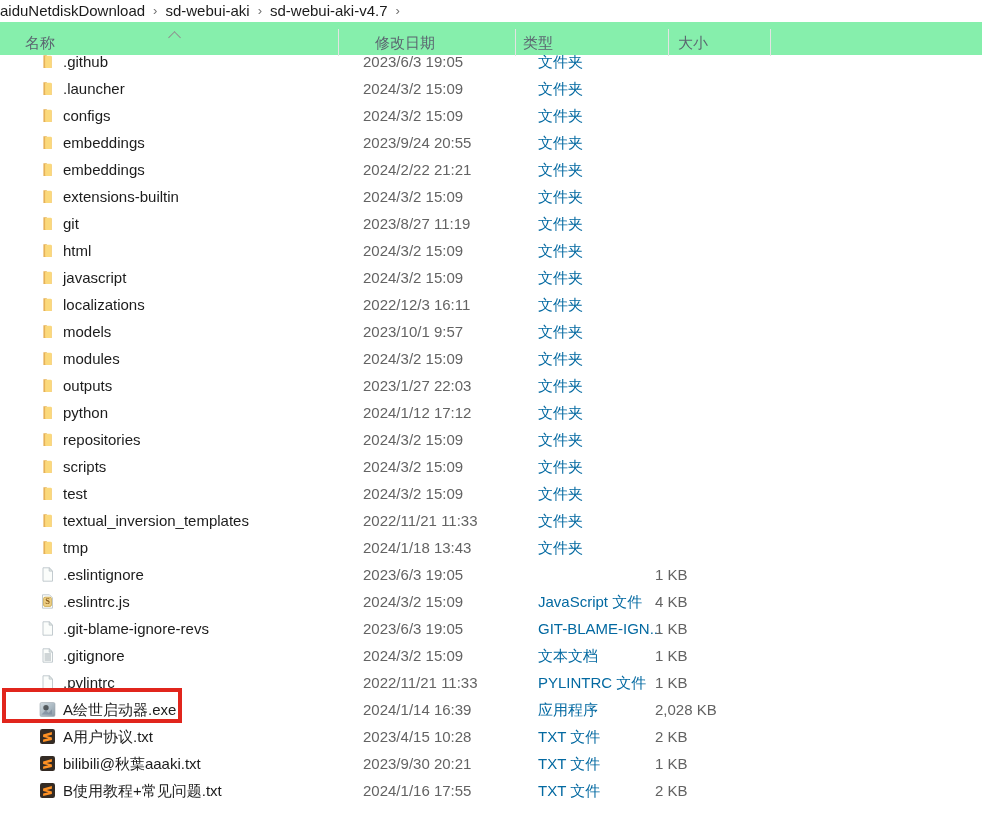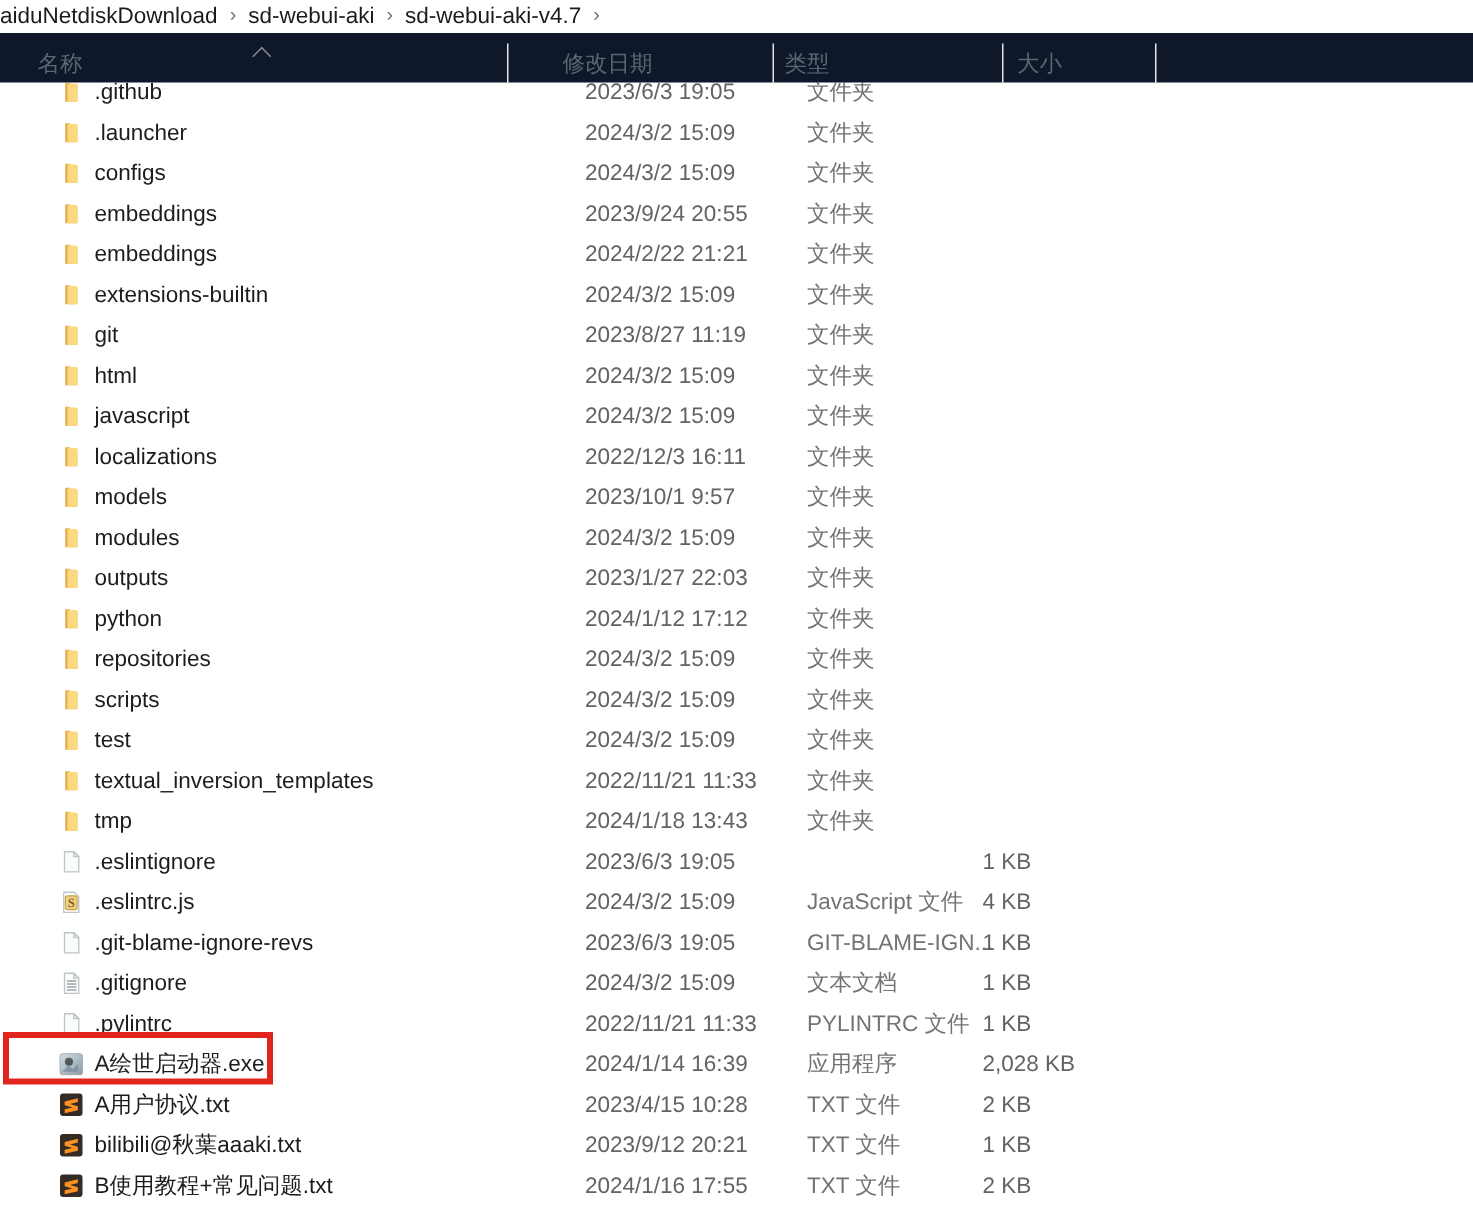--- a/index.html
+++ b/index.html
@@ -10,39 +10,39 @@
   
   .breadcrumb { position:absolute; top:0; left:0; width:982px; height:22px;
     line-height:21px; font-size:15px; color:#1b1b1b; white-space:nowrap;
     border-bottom:1px solid #ececec; overflow:hidden; }
   .crumb { display:inline-block; color:#1b1b1b; cursor:default; }
   .crumb-sep { display:inline-block; color:#707070; font-size:13px; margin:0 8px;
     transform:translateY(-1px); }
 
   
   .colheaders { position:absolute; top:22px; left:0; width:982px; height:33px;
-    background:#0f172a; z-index:3;text-decoration:underline; }
+    background:#86efac; z-index:3;text-decoration:underline; }
   .hcell { position:absolute; top:9px; height:23px; line-height:23px;
     font-size:15px; color:#5b6670; white-space:nowrap; cursor:default; }
   .hc-0 { left:25px; } .hc-1 { left:348px;margin-left:27px; } .hc-2 { left:523px; } .hc-3 { left:678px; }
   .hsep { position:absolute; top:7px; height:27px; width:1px; background:#e3e3e3; }
   .hs-0 { left:338px; } .hs-1 { left:515px; } .hs-2 { left:668px; } .hs-3 { left:770px; }
   .sortcaret { position:absolute; left:170px; top:11px; width:8px; height:8px;
     border-left:1.3px solid #8f8f8f; border-top:1.3px solid #8f8f8f;
     transform:rotate(45deg); background:transparent; }
 
   
   .viewport { position:absolute; top:55px; left:3px; width:982px; bottom:0; overflow:hidden;padding-left:12px; }
   .rows { position:relative; top:-7px; }
   .row { position:relative; height:27px; line-height:27px; font-size:15px; width:982px; }
   .row .icon { position:absolute; left:24px; top:5px; width:17px; height:17px; }
   .row .icon svg { display:block; }
   .c-name { position:absolute; left:48px; color:#1c1c1c; white-space:nowrap; }
-  .c-date { position:absolute; left:348px; color:#636363; white-space:nowrap;margin-left:27px; }
-  .c-type { position:absolute; left:523px; color:#737373; white-space:nowrap; }
+  .c-date { position:absolute; left:348px; color:#636363; white-space:nowrap; }
+  .c-type { position:absolute; left:523px; color:#0369a1; white-space:nowrap; }
   .c-size { position:absolute; left:640px; width:117px; text-align:left;
     color:#636363; white-space:nowrap; }
 
   
   .annotation { position:absolute; left:2px; top:688px; width:180px; height:35px;
     border:4px solid #e1251c; box-sizing:border-box; z-index:5; pointer-events:none; }
 </style>
 </head>
 <body>
 
@@ -391,21 +391,21 @@
           <span class="c-size">2 KB</span>
         </div>
         <div class="row">
           <span class="icon">
             <svg width="17" height="17" viewBox="0 0 17 17">
               <rect x="1" y="1" width="15" height="15" rx="2.2" fill="#342b24"></rect>
               <path d="M4.1 6.4 L12.9 4.1 V6.7 L7.7 8 L12.9 9.5 V12.1 L4.1 14.1 V11.5 L9.3 10.3 L4.1 8.9 Z" fill="#ff9124"></path>
             </svg>
           </span>
           <span class="c-name">bilibili@秋葉aaaki.txt</span>
-          <span class="c-date">2023/9/12 20:21</span>
+          <span class="c-date">2023/9/30 20:21</span>
           <span class="c-type">TXT 文件</span>
           <span class="c-size">1 KB</span>
         </div>
         <div class="row">
           <span class="icon">
             <svg width="17" height="17" viewBox="0 0 17 17">
               <rect x="1" y="1" width="15" height="15" rx="2.2" fill="#342b24"></rect>
               <path d="M4.1 6.4 L12.9 4.1 V6.7 L7.7 8 L12.9 9.5 V12.1 L4.1 14.1 V11.5 L9.3 10.3 L4.1 8.9 Z" fill="#ff9124"></path>
             </svg>
           </span>

